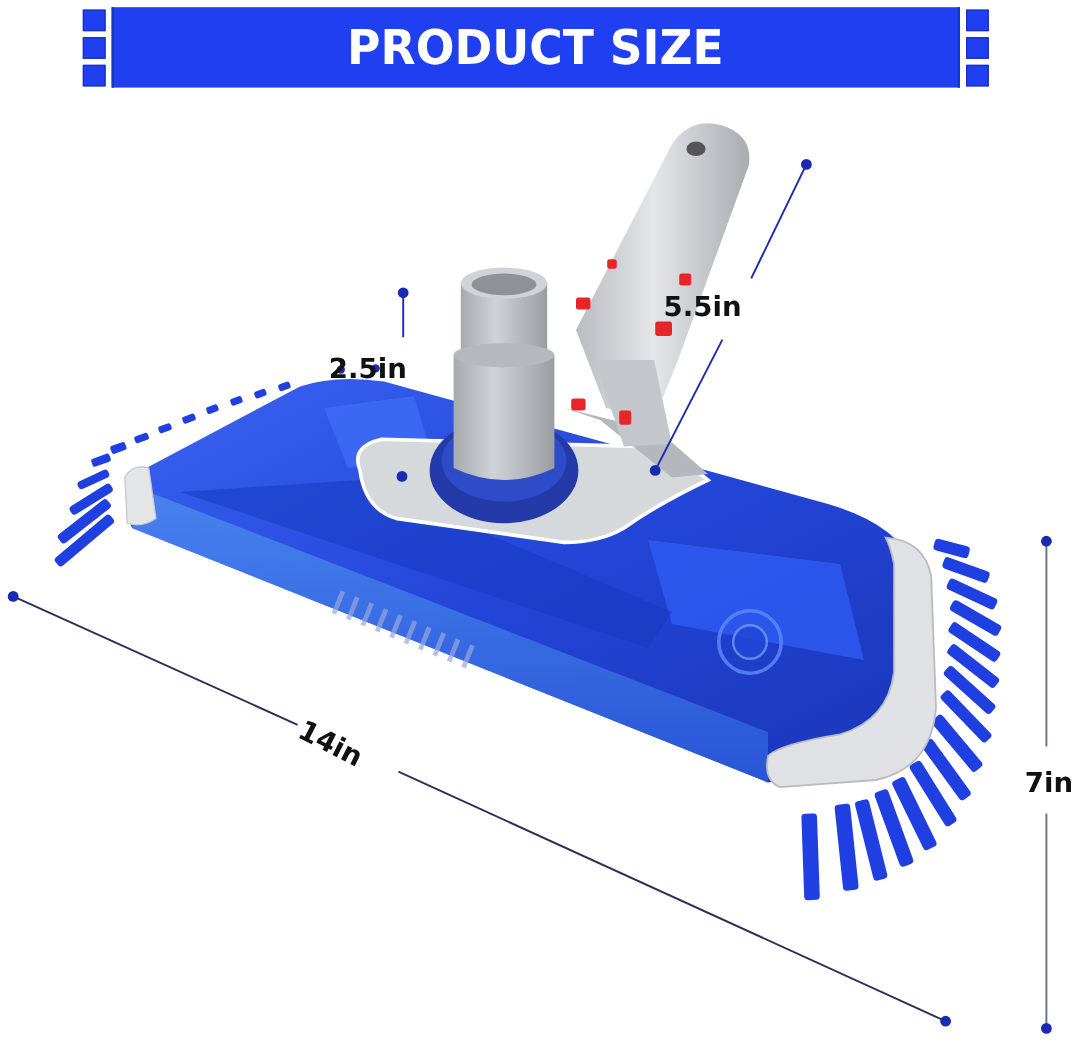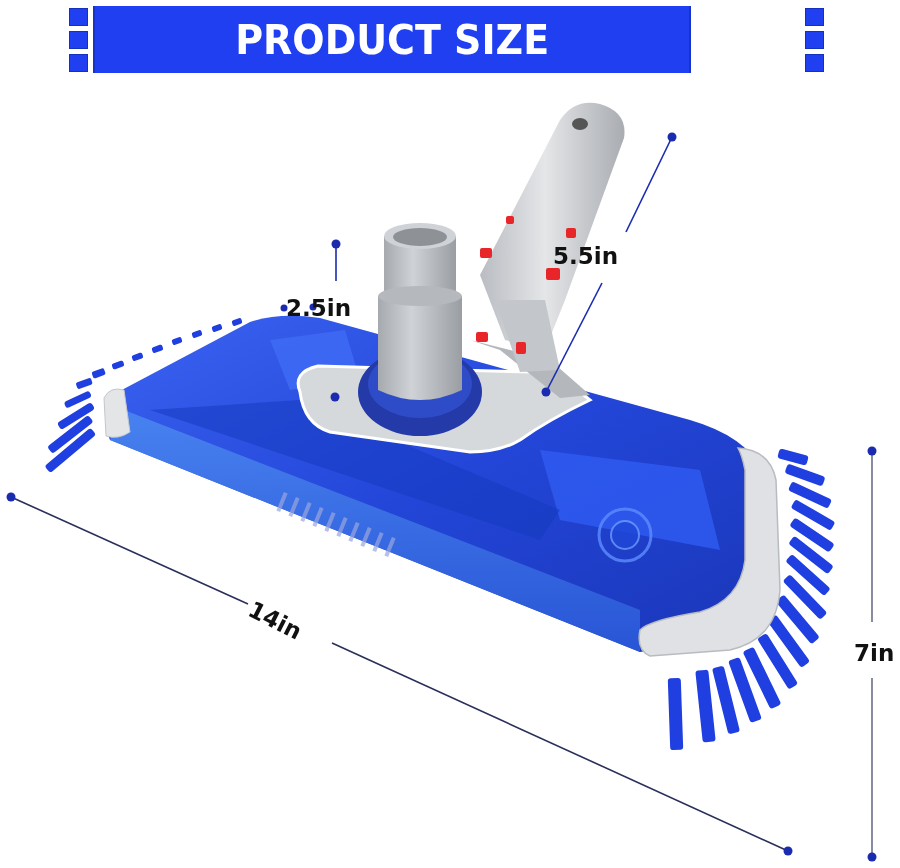--- a/index.html
+++ b/index.html
@@ -1,25 +1,25 @@
 <!DOCTYPE html>
 <html><head>
   <meta charset="utf-8">
   <style>
     html, body { margin: 0; padding: 0; background: #ffffff; }
     body { width: 900px; height: 868px; position: relative; overflow: hidden; font-family: "DejaVu Sans", "Liberation Sans", sans-serif; }
-    .banner { position: absolute; left: 93px; top: 6px; width: 598px; height: 67px; background: #1f3ff0; border-left: 2px solid #1733c8; border-right: 2px solid #1733c8; box-sizing: border-box; display: flex; align-items: center; justify-content: center; }
+    .banner { position: absolute; left: 93px; top: 6px; width: 707px; height: 67px; background: #1f3ff0; border-left: 2px solid #1733c8; border-right: 2px solid #1733c8; box-sizing: border-box; display: flex; align-items: center; justify-content: center; }
     .banner-title { color: #ffffff; font-family: "DejaVu Sans", sans-serif; font-weight: bold; font-size: 40px; letter-spacing: 0px; transform: scaleX(0.95); }
     .side-squares { position: absolute; top: 8px; width: 19px; height: 64px; display: flex; flex-direction: column; justify-content: space-between; }
     .side-squares .sq { width: 19px; height: 18px; background: #1f3ff0; border: 1px solid #1330c0; box-sizing: border-box; }
     .sq-left { left: 69px; }
     .sq-right { left: 805px; }
     .product { position: absolute; left: 0; top: 0; width: 900px; height: 868px; }
     .dim-label { position: absolute; font-family: "DejaVu Sans", sans-serif; font-weight: bold; color: #111111; font-size: 23px; white-space: nowrap; }
-    .lbl-25 { left: 286px; top: 295px; }
+    .lbl-25 { left: 274px; top: 295px; }
     .lbl-55 { left: 553px; top: 243px; }
     .lbl-14 { left: 256px; top: 596px; transform: rotate(27deg); transform-origin: left top; }
     .lbl-7 { left: 854px; top: 640px; }
   </style>
 </head>
 <body>
 
 <div class="side-squares sq-left">
   <div class="sq"></div>
   <div class="sq"></div>

